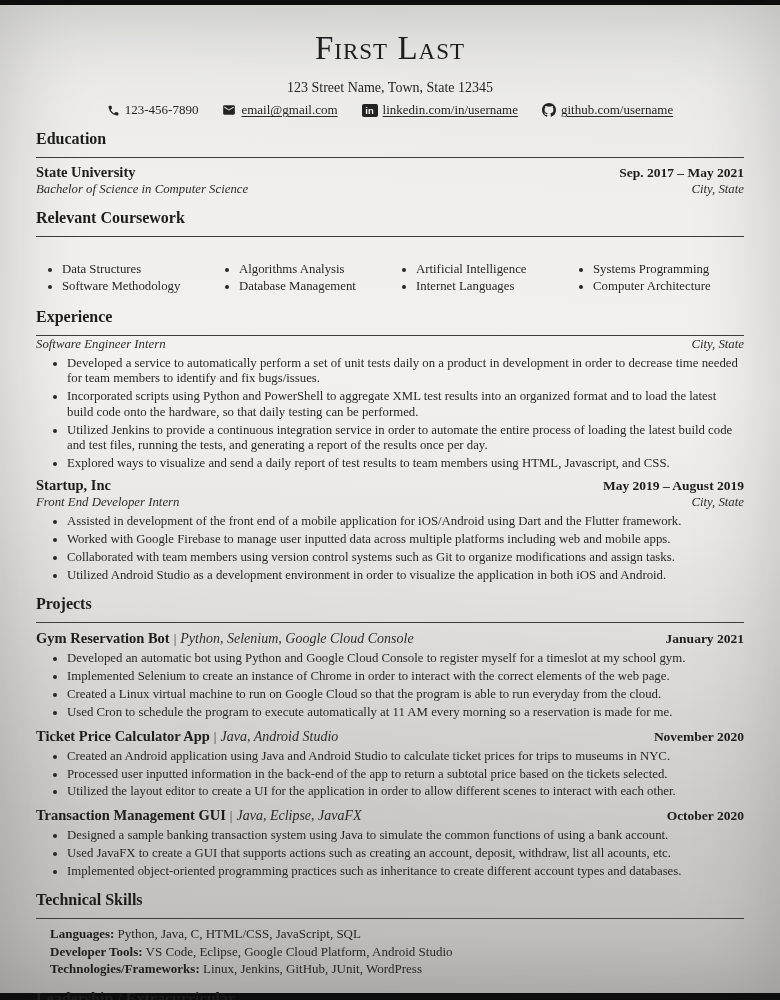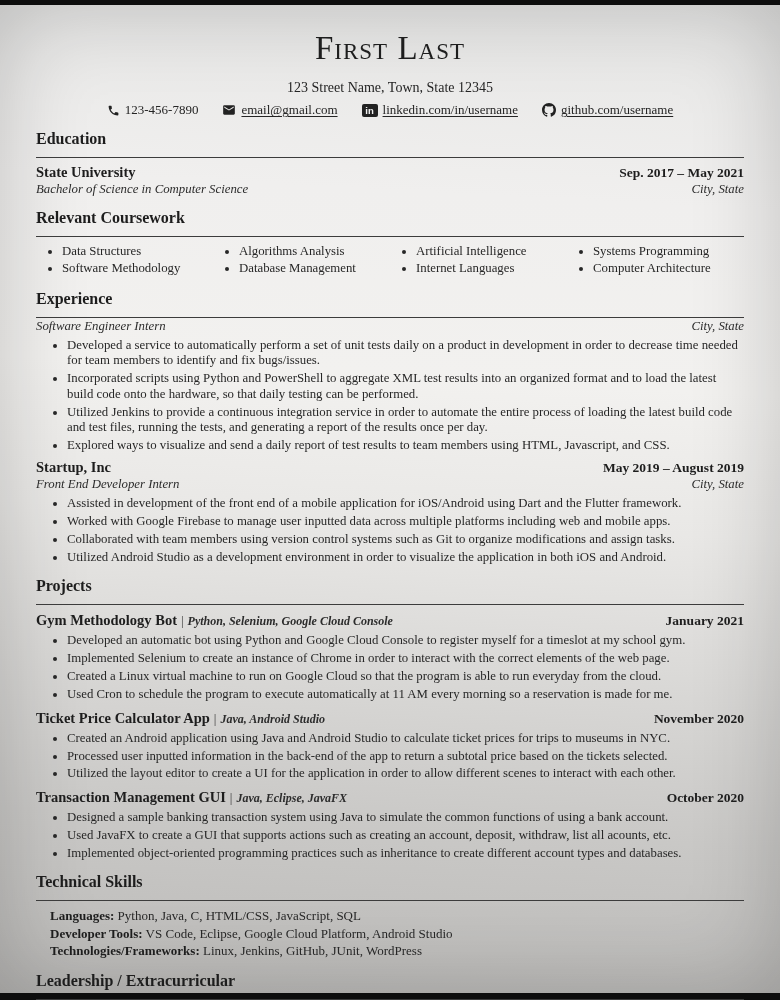--- a/index.html
+++ b/index.html
@@ -48,29 +48,29 @@
     font-size:16px;line-height:19px;font-weight:bold;color:#1d1d1d;
     border-bottom:1.6px solid #3c3c3c;padding-bottom:9px;
   }
   .row{display:flex;justify-content:space-between;align-items:baseline;}
   .head{margin-top:6px;}
   .org{font-size:14.5px;font-weight:bold;color:#1d1d1d;}
   .dates{font-size:13.5px;font-weight:bold;color:#1d1d1d;white-space:nowrap;}
   .sub{margin-top:1px;}
   .role,.loc{font-size:12.8px;font-style:italic;color:#2c2c2c;}
   .sep{font-weight:normal;color:#3a3a3a;padding:0 4px;font-size:13px;}
-  .tech{font-size:12px;font-style:italic;font-weight:bold;color:#2c2c2c;}
+  .tech{font-size:14px;font-style:italic;font-weight:normal;color:#2c2c2c;}
   ul.bullets{
     margin:4px 0 5px 0;padding-left:31px;list-style:disc;
   }
   ul.bullets li{
     font-size:12.8px;line-height:15.4px;color:#272727;margin-top:2.5px;
   }
   
-  .course-grid{display:grid;grid-template-columns:1fr 1fr 1fr 1fr;margin-top:2px;}
+  .course-grid{display:grid;grid-template-columns:1fr 1fr 1fr 1fr;margin-top:20px;}
   .course-grid ul{margin:4px 0 2px 0;padding-left:26px;list-style:disc;}
   .course-grid li{font-size:12.8px;line-height:16.5px;color:#272727;}
   
   .skills-rows{margin:6px 0 2px 14px;}
   .skill-row{font-size:13px;line-height:17.5px;color:#272727;}
   .skill-label{font-weight:bold;color:#1d1d1d;}
 </style>
 </head>
 <body>
 
@@ -176,21 +176,21 @@
         <li>Collaborated with team members using version control systems such as Git to organize modifications and assign tasks.</li>
         <li>Utilized Android Studio as a development environment in order to visualize the application in both iOS and Android.</li>
       </ul>
     </div>
 
     <div class="section">
       <div class="section-title">Projects</div>
 
       <div class="row head">
         <span>
-          <span class="org">Gym Methodology Bot</span><span class="sep">|</span><span class="tech">Python, Selenium, Google Cloud Console</span>
+          <span class="org">Gym Reservation Bot</span><span class="sep">|</span><span class="tech">Python, Selenium, Google Cloud Console</span>
         </span>
         <span class="dates">January 2021</span>
       </div>
       <ul class="bullets">
         <li>Developed an automatic bot using Python and Google Cloud Console to register myself for a timeslot at my school gym.</li>
         <li>Implemented Selenium to create an instance of Chrome in order to interact with the correct elements of the web page.</li>
         <li>Created a Linux virtual machine to run on Google Cloud so that the program is able to run everyday from the cloud.</li>
         <li>Used Cron to schedule the program to execute automatically at 11 AM every morning so a reservation is made for me.</li>
       </ul>
 

